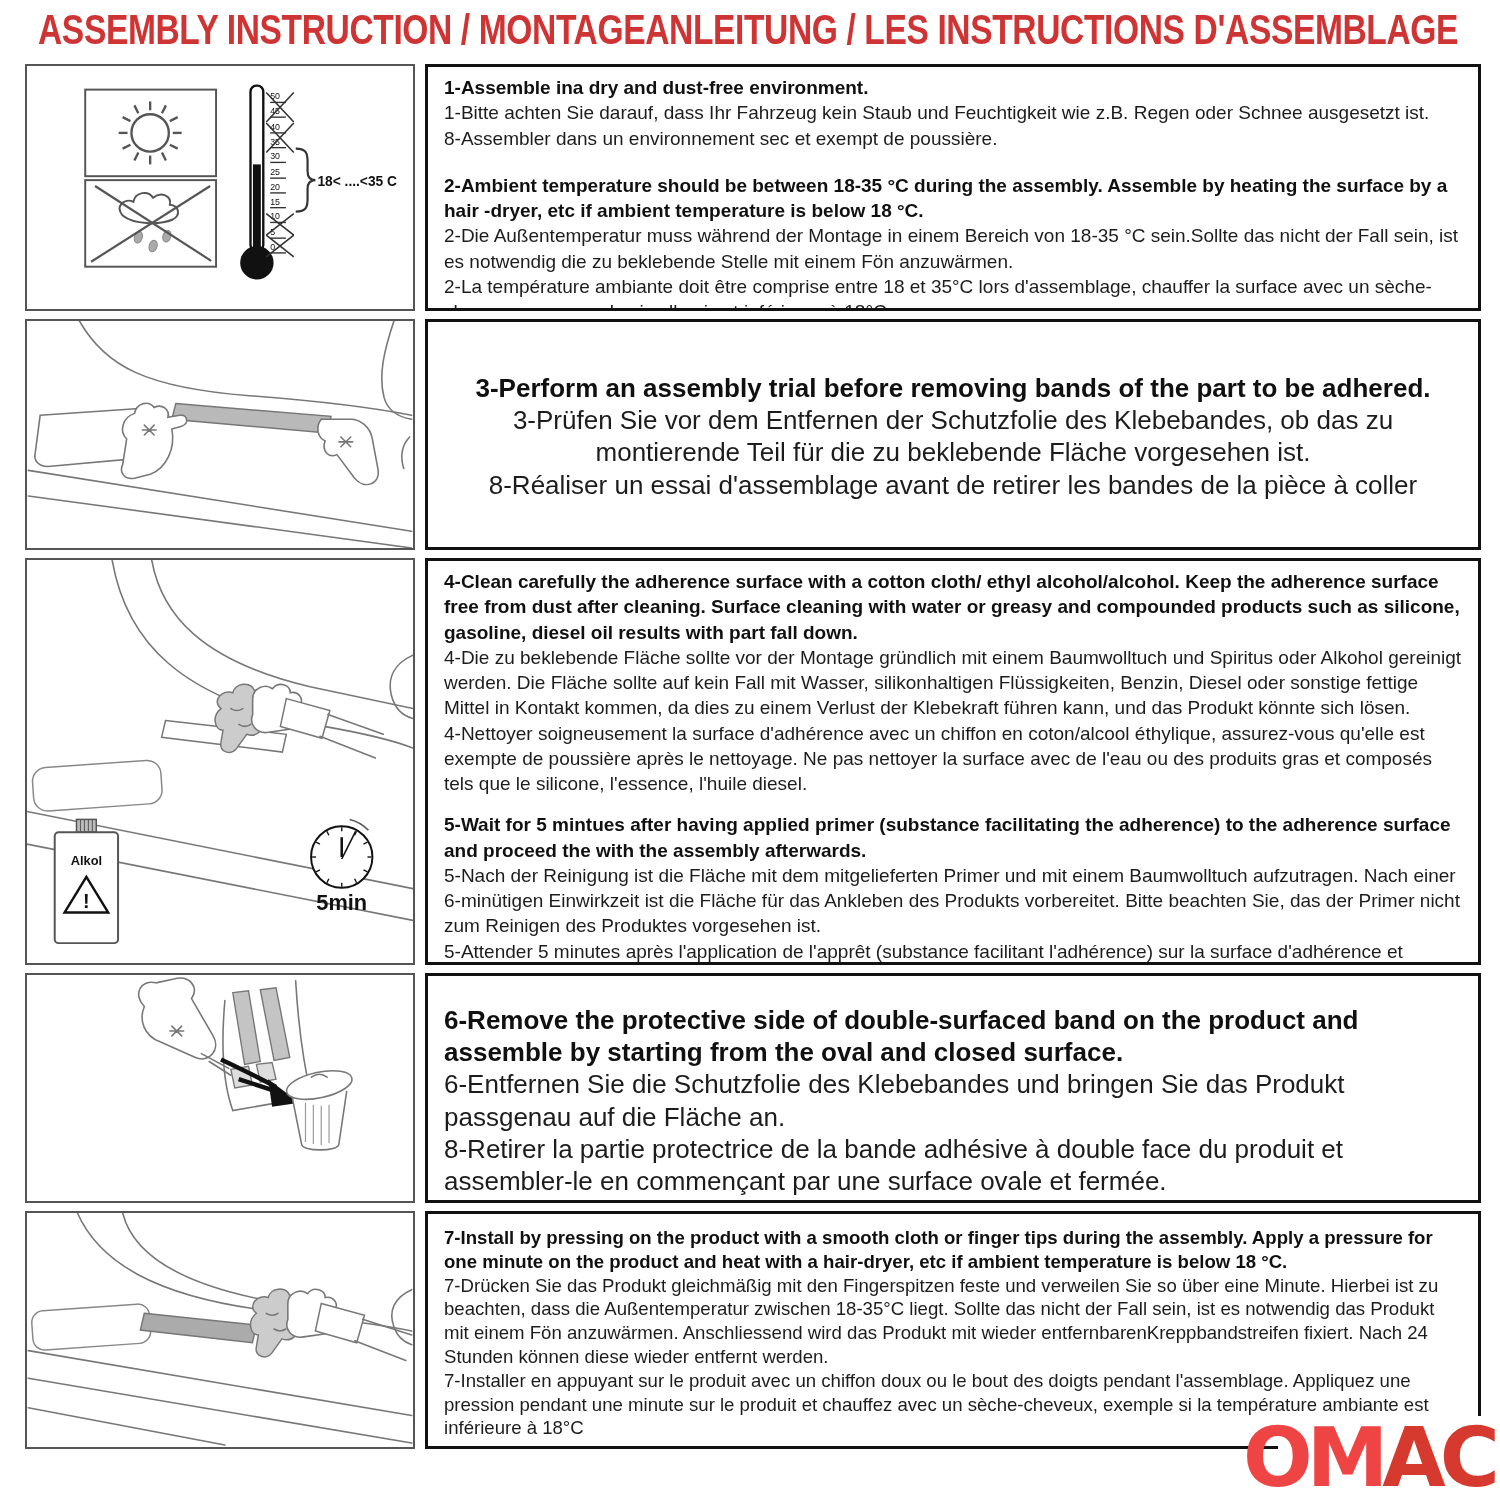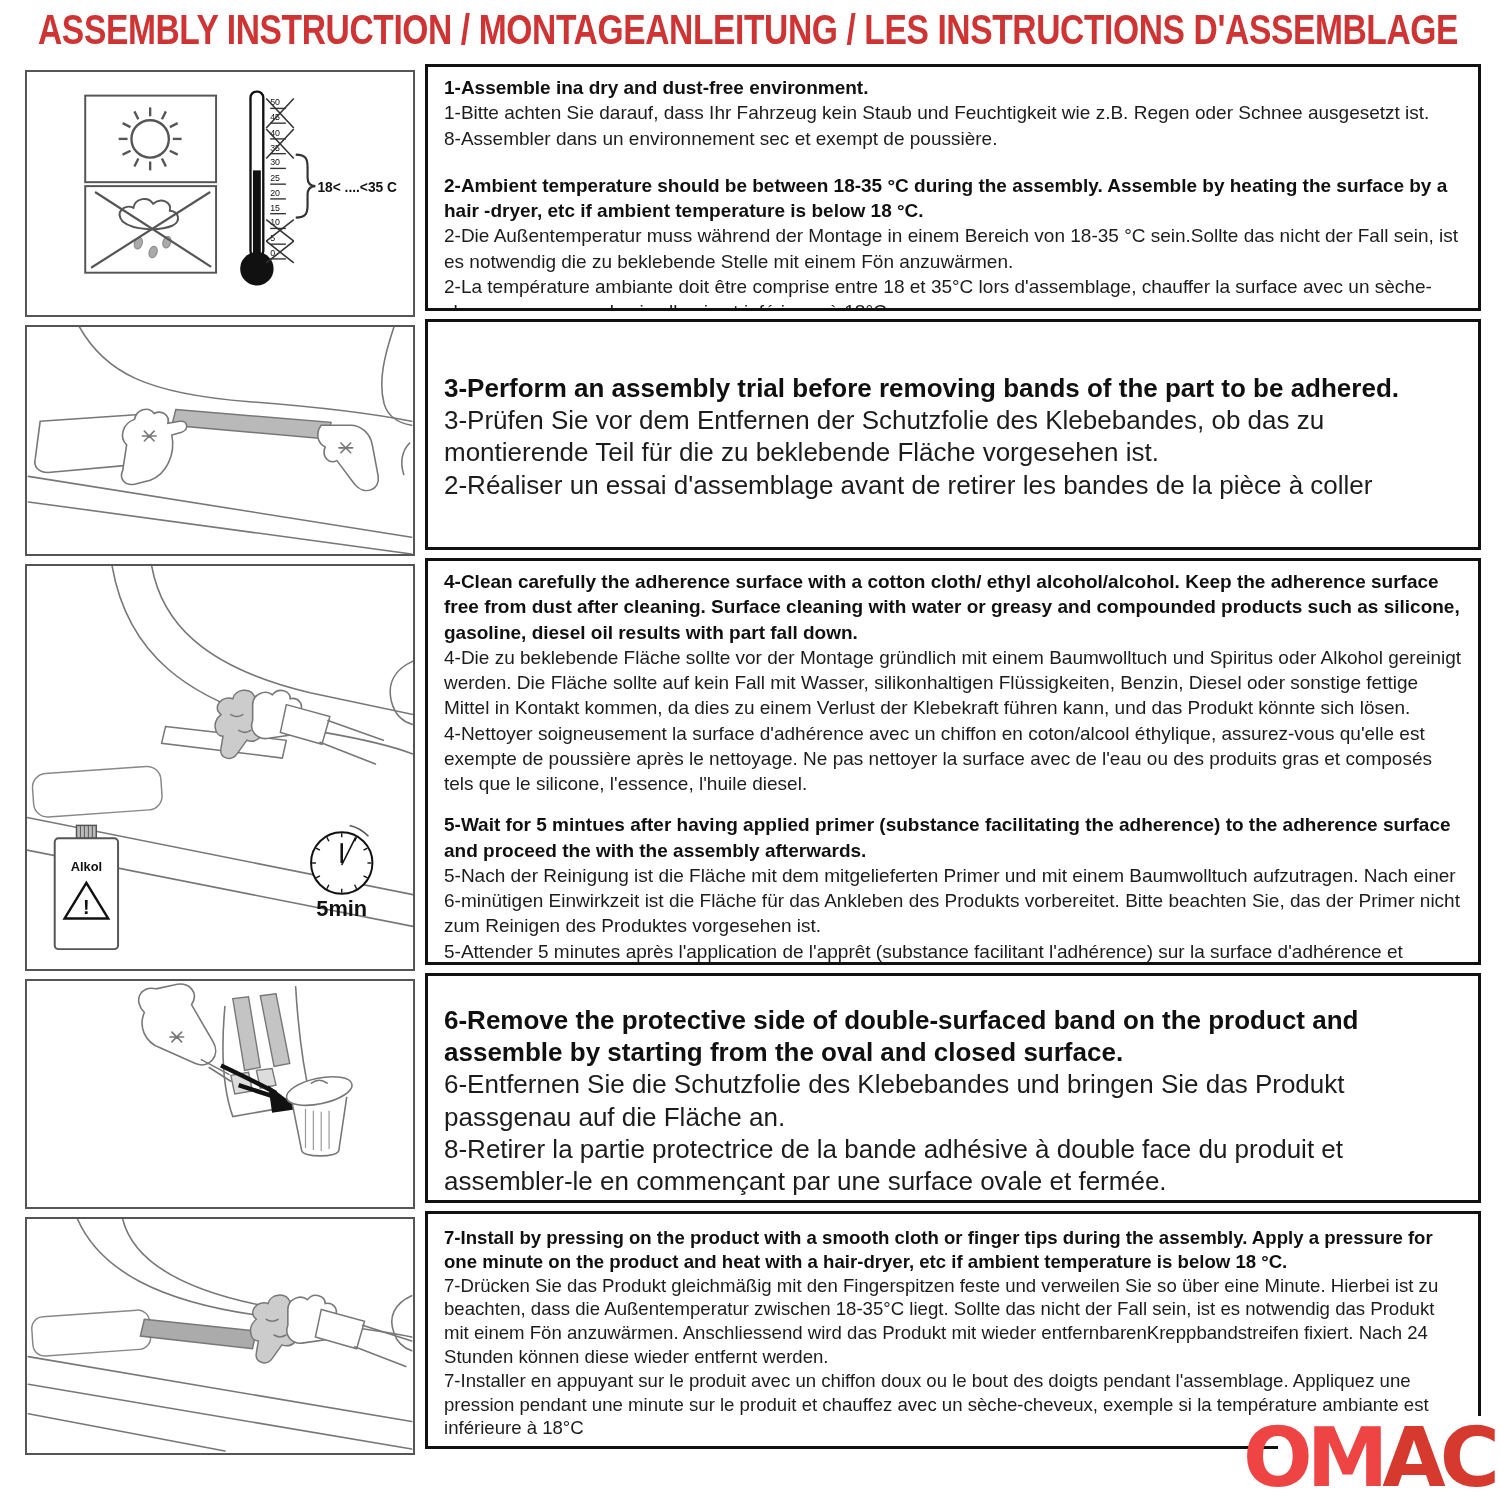--- a/index.html
+++ b/index.html
@@ -2,38 +2,38 @@
 <html style="--title-red: #cf3434; --logo-red: #d63a2e;"><head>
 <meta charset="utf-8">
 <style>
   html,body{margin:0;padding:0;background:#fff;}
   .page{position:relative;width:1500px;height:1500px;background:#ffffff;overflow:hidden;
         font-family:"Liberation Sans",sans-serif;color:#1c1c1c;}
   .title{position:absolute;left:38px;top:6px;font-size:42px;font-weight:700;
          color:var(--title-red,#cf3434);letter-spacing:-0.5px;white-space:nowrap;
          transform:scaleX(0.80);transform-origin:left top;}
   .illus{position:absolute;left:25px;width:390px;border:2px solid #555;background:#fff;
-         box-sizing:border-box;margin-top:6px;}
+         box-sizing:border-box;}
   .illus svg{display:block;width:100%;height:100%;}
   .textbox{position:absolute;left:425px;width:1056px;border:3px solid #111;background:#fff;
            box-sizing:border-box;padding:8px 16px;overflow:hidden;}
   .textbox p{margin:0;}
   .t-sm p{font-size:19px;line-height:1.33;}
   .t-lg p{font-size:26px;line-height:1.24;}
   p.b{font-weight:700;color:#101010;}
   .gap{height:22px;}
   .gap-sm{height:16px;}
   
   .r1 .illus{top:0;height:247px}
   .r2 .illus{top:0;height:231px}
   .r3 .illus{top:0;height:407px}
   .r4 .illus{top:0;height:230px}
   .r5 .illus{top:0;height:238px}
   #row1{position:absolute;top:64px;left:0;width:1500px;height:247px;}
-  #row2{position:absolute;top:319px;left:0;width:1500px;height:231px;}
+  #row2{position:absolute;top:319px;left:0;width:1500px;height:231px;text-align:center;}
   #row3{position:absolute;top:558px;left:0;width:1500px;height:407px;}
   #row4{position:absolute;top:973px;left:0;width:1500px;height:230px;}
   #row5{position:absolute;top:1211px;left:0;width:1500px;height:238px;}
   #row1 .textbox{top:0;height:247px;}
   #row2 .textbox{top:0;height:231px;padding-top:50px;}
   #row3 .textbox{top:0;height:407px;}
   #row4 .textbox{top:0;height:230px;padding-top:28px;}
   #row5 .textbox{top:0;height:238px;padding-top:12px;}
   #row5 .textbox p{font-size:18.6px;line-height:1.28;}
   .logo{position:absolute;right:0;top:1416px;width:222px;height:84px;background:#fff;
@@ -156,21 +156,21 @@
           <path class="ln" d="M298,100 C292,108 294,118 302,122 C298,132 306,140 314,136 L332,160 C342,172 358,166 356,152 L350,120 C348,108 338,100 328,100 Z" style="fill:#fff"></path>
           <path class="ln" d="M318,118 l10,10 M328,118 l-10,10 M316,123 l14,0" stroke-width="1"></path>
         </g>
         <line class="ln" x1="0" y1="152" x2="390" y2="214"></line>
         <line class="ln" x1="0" y1="178" x2="390" y2="231"></line>
       </svg>
     </div>
     <div class="textbox t-lg">
       <p class="b">3-Perform an assembly trial before removing bands of the part to be adhered.</p>
       <p>3-Prüfen Sie vor dem Entfernen der Schutzfolie des Klebebandes, ob das zu montierende Teil für die zu beklebende Fläche vorgesehen ist.</p>
-      <p>2-Réaliser un essai d'assemblage avant de retirer les bandes de la pièce à coller</p>
+      <p>8-Réaliser un essai d'assemblage avant de retirer les bandes de la pièce à coller</p>
     </div>
   </div>
 
   <div id="row3" class="r3">
     <div class="illus">
       <svg viewBox="0 0 390 407">
         <path class="ln" d="M86,0 C100,80 152,142 300,168 C340,175 370,182 390,190"></path>
         <path class="ln" d="M126,0 C136,55 176,102 286,128 L390,150"></path>
         <path class="ln" d="M390,96 C372,104 364,118 368,136 C372,152 382,158 390,160"></path>
         <polygon points="140,162 262,176 258,194 136,179" fill="none" stroke="#777" stroke-width="1.5"></polygon>

